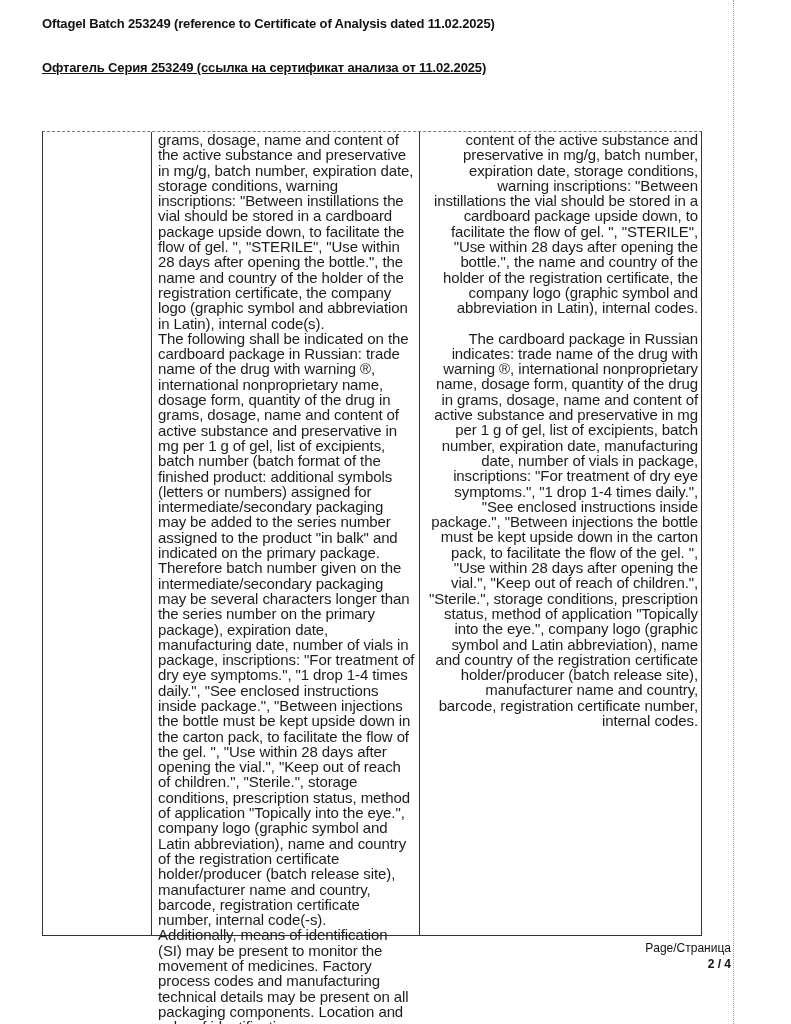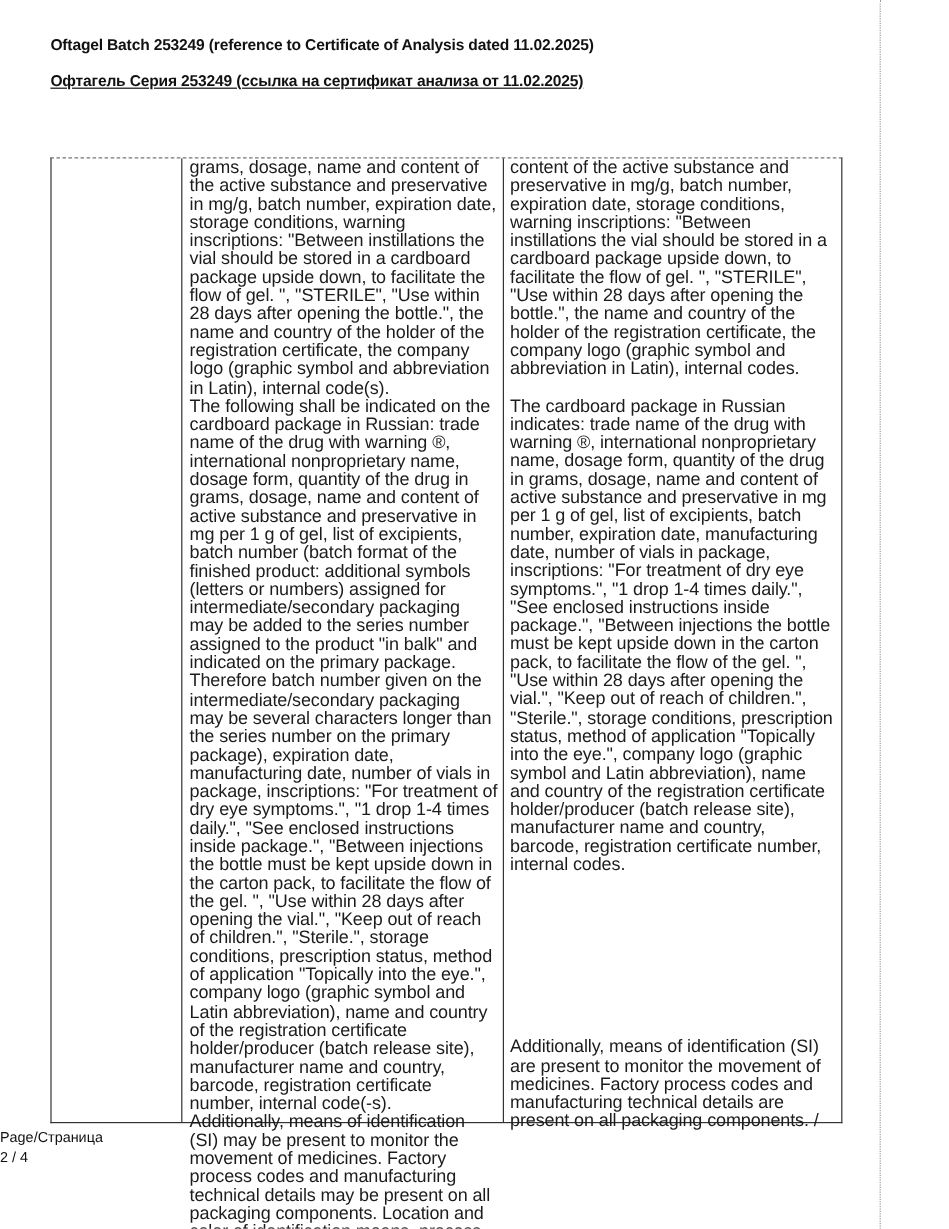--- a/index.html
+++ b/index.html
@@ -17,21 +17,21 @@
     }
     .header-line {
       position: absolute;
       left: 42px;
       font-size: 13px;
       font-weight: bold;
       color: #111;
       white-space: nowrap;
       letter-spacing: -0.15px;
     }
-    #title-en { top: 30px; }
+    #title-en { top: 16px; }
     #title-ru { top: 60px; text-decoration: underline; }
 
     .doc-table {
       position: absolute;
       left: 42px;
       top: 131px;
       width: 660px;
       height: 805px;
       border: 1px solid #333;
       box-sizing: border-box;
@@ -48,35 +48,35 @@
     .col-3 { left: 377px; width: 282px; }
 
     .cell-text {
       font-size: 15px;
       line-height: 15.3px;
       color: #1c1c1c;
       letter-spacing: -0.1px;
       margin: 0;
     }
     .col-2 .cell-text { padding: 0 4px 0 6px; }
-    .col-3 .cell-text { padding: 0 4px 0 5px; }
+    .col-3 .cell-text { padding: 0 4px 0 5px; text-align: right; }
     .para { display: block; }
     .u { }
     .gap { display: block; height: 15px; }
 
     .footer {
       position: absolute;
       left: 0;
       width: 731px;
-      text-align: left;
+      text-align: right;
       font-size: 12px;
       color: #111;
     }
     #footer-label { top: 941px; }
-    #footer-page { top: 957px; font-weight: normal; }
+    #footer-page { top: 957px; font-weight: bold; }
 
     .scan-edge {
       position: absolute;
       left: 733px;
       top: 0;
       width: 0;
       height: 1024px;
       border-left: 1px dotted #9a9a9a;
     }
   </style>
@@ -98,21 +98,20 @@
       <span class="para">Additionally, means of identification (SI) may be present to monitor the movement of medicines. Factory process codes and manufacturing technical details may be present on all packaging components. Location and color of identification means, process codes and manufacturing technical details may vary slightly depending on the technological features of production. Color shades of packaging layouts may vary slightly from those on commercial packaging because they are dependent on the specifications of the printers./</span>
     </div>
   </div>
 
   <div class="col col-3">
     <div class="cell-text">
       <span class="para">content of the active substance and preservative in mg/g, batch number, expiration date, storage conditions, warning inscriptions: "Between instillations the vial should be stored in a cardboard package upside down, to facilitate the flow of gel. ", "STERILE", "Use within 28 days after opening the bottle.", the name and country of the holder of the registration certificate, the company logo (graphic symbol and abbreviation in Latin), internal codes.</span>
       <span class="gap"></span>
       <span class="para"><span class="u">The cardboard package in Russian indicates:</span><span> trade name of the drug with warning ®, international nonproprietary name, dosage form, quantity of the drug in grams, dosage, name and content of active substance and preservative in mg per 1 g of gel, list of excipients, batch number, expiration date, manufacturing date, number of vials in package, inscriptions: "For treatment of dry eye symptoms.", "1 drop 1-4 times daily.", "See enclosed instructions inside package.", "Between injections the bottle must be kept upside down in the carton pack, to facilitate  the flow of the gel. ", "Use within 28 days after opening the vial.", "Keep out of reach of children.", "Sterile.", storage conditions, prescription status, method of application "Topically into the eye.", company logo (graphic symbol and Latin abbreviation), name and country of the registration certificate holder/producer (batch release site), manufacturer name and country, barcode, registration certificate number, internal codes.</span></span>
       <span class="gap" style="height:137px;"></span>
-      <span class="para">Additionally, means of identification (SI) are present to monitor the movement of medicines. Factory process codes and manufacturing technical details are present on all packaging components. /</span>
     </div>
   </div>
 </div>
 
 <div id="footer-label" class="footer">Page/Страница</div>
 <div id="footer-page" class="footer">2 / 4</div>
 
 <div class="scan-edge"></div>
 
 </body></html>

